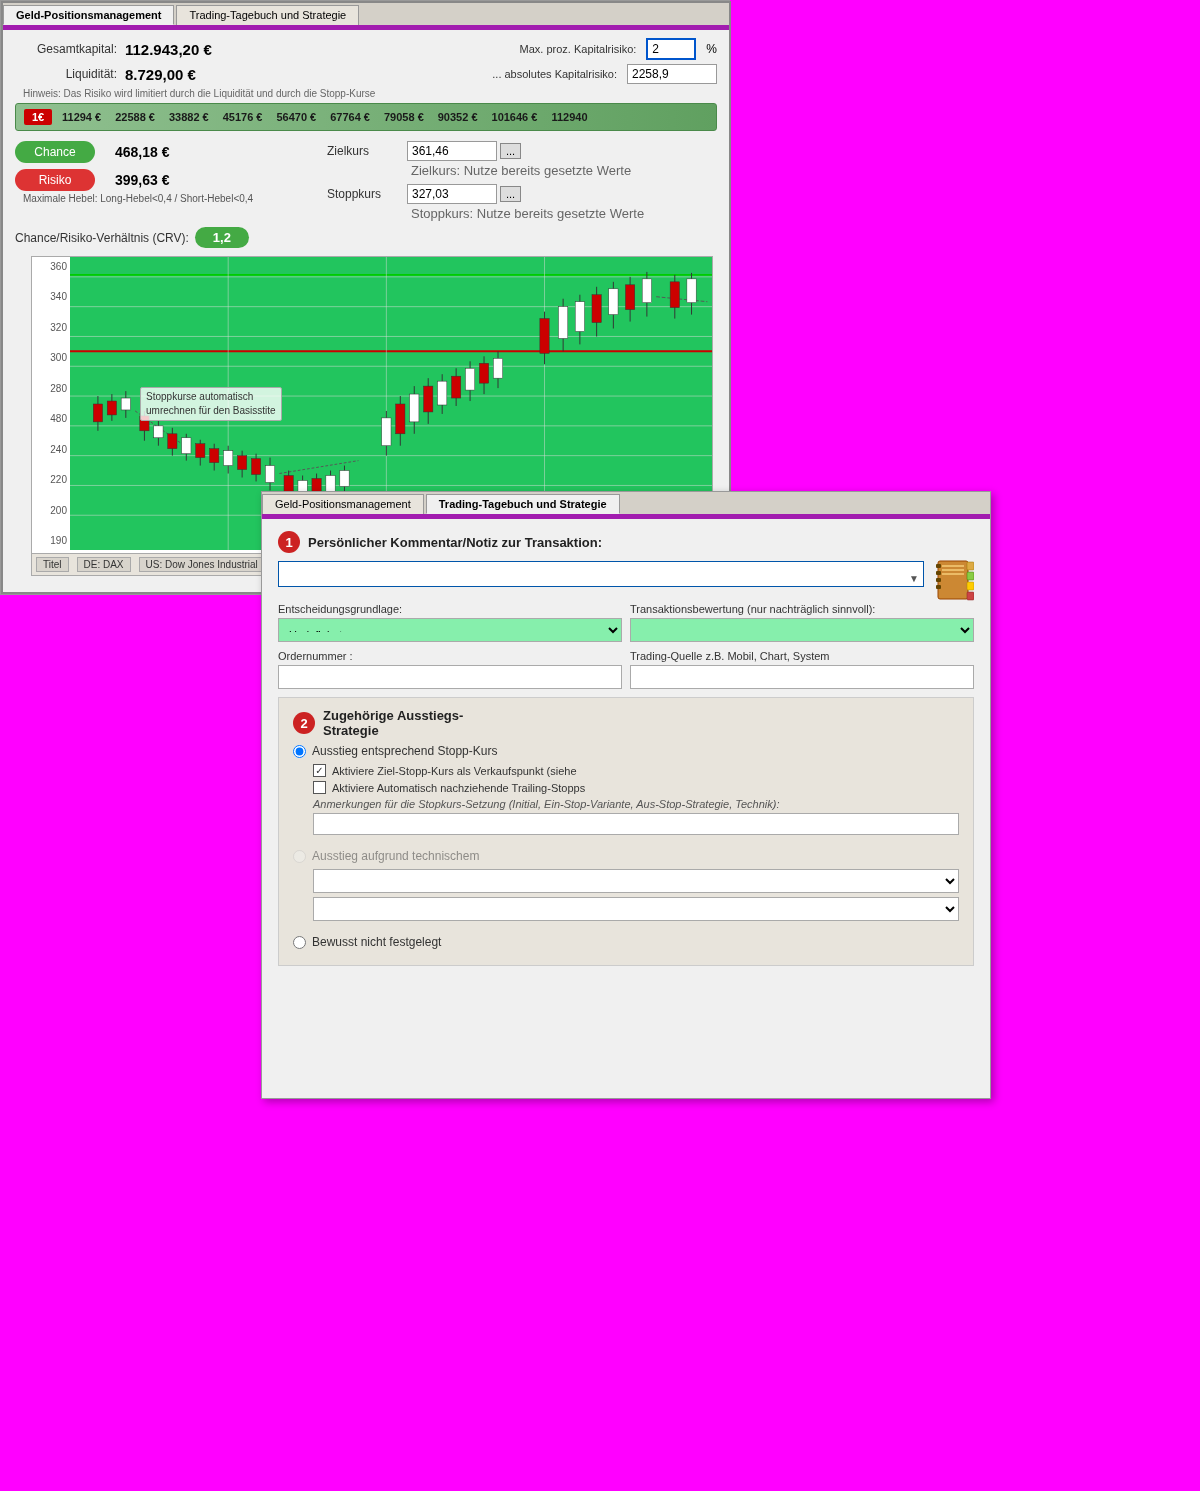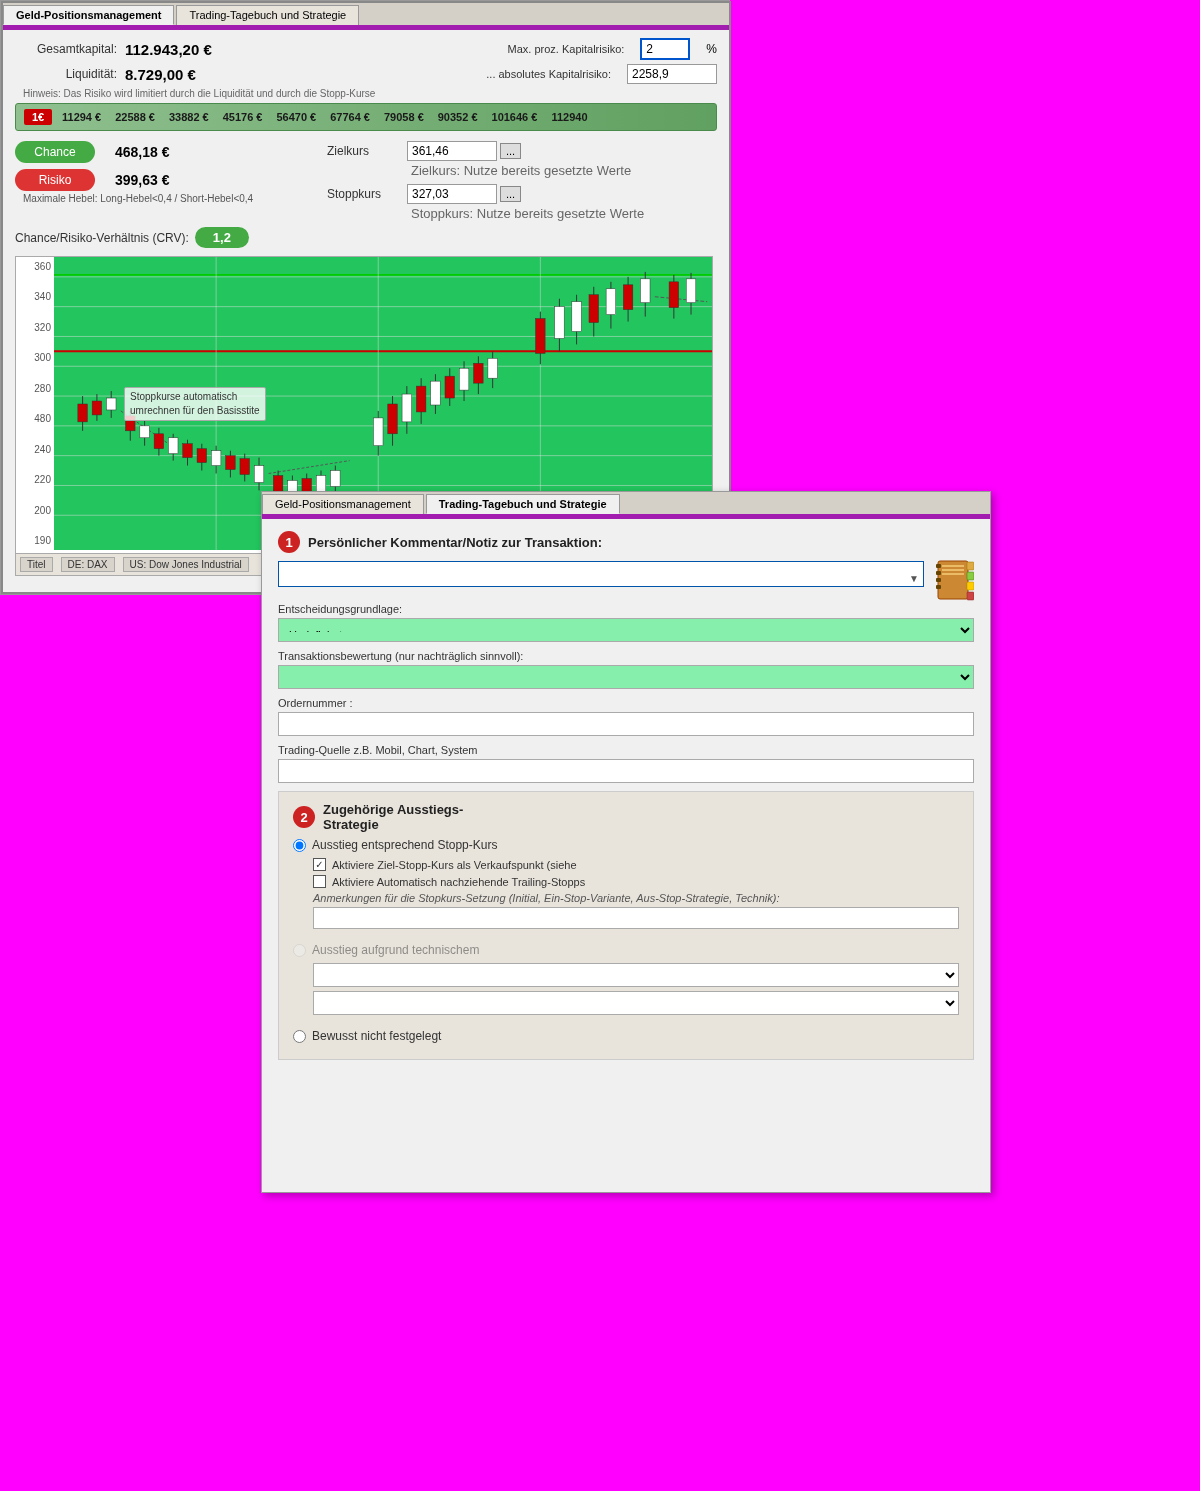--- a/index.html
+++ b/index.html
@@ -61,21 +61,21 @@
     }
     .info-value {
       font-weight: bold;
       font-size: 15px;
       min-width: 120px;
     }
     .info-right {
       margin-left: auto;
       display: flex;
       align-items: center;
-      gap: 16px;
+      gap: 10px;
     }
     .info-right-label {
       font-size: 11px;
       color: #333;
     }
     .input-small {
       border: 1px solid #999;
       padding: 2px 4px;
       font-size: 12px;
       width: 70px;
@@ -210,21 +210,21 @@
       border-radius: 12px;
       padding: 3px 18px;
       font-weight: bold;
       font-size: 13px;
     }
 
     
     .chart-area {
       background: white;
       border: 1px solid #aaa;
-      margin: 0 4px 8px 0;
+      margin: 0 4px 8px 16px;
       height: 320px;
       position: relative;
       overflow: hidden;
     }
     .chart-y-labels {
       position: absolute;
       left: 0;
       top: 0;
       bottom: 25px;
       width: 38px;
@@ -345,21 +345,21 @@
       border: 1px solid #0055aa;
       padding: 4px 6px;
       font-size: 12px;
       background: white;
       height: 26px;
       margin-bottom: 8px;
     }
 
     .two-col {
       display: grid;
-      grid-template-columns: 1fr;
+      grid-template-columns: 1fr 1fr;
       gap: 8px;
       margin-bottom: 8px;
     }
     .form-group {
       display: flex;
       flex-direction: column;
       gap: 3px;
     }
     .form-label {
       font-size: 11px;

